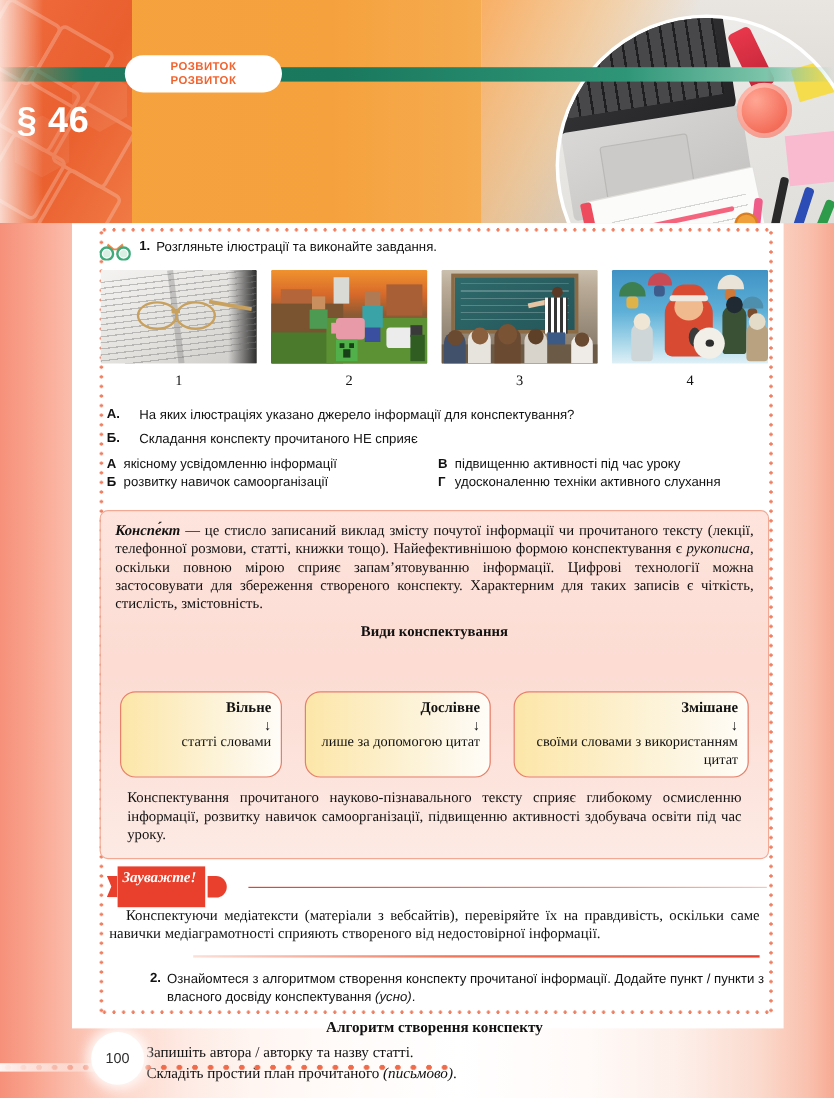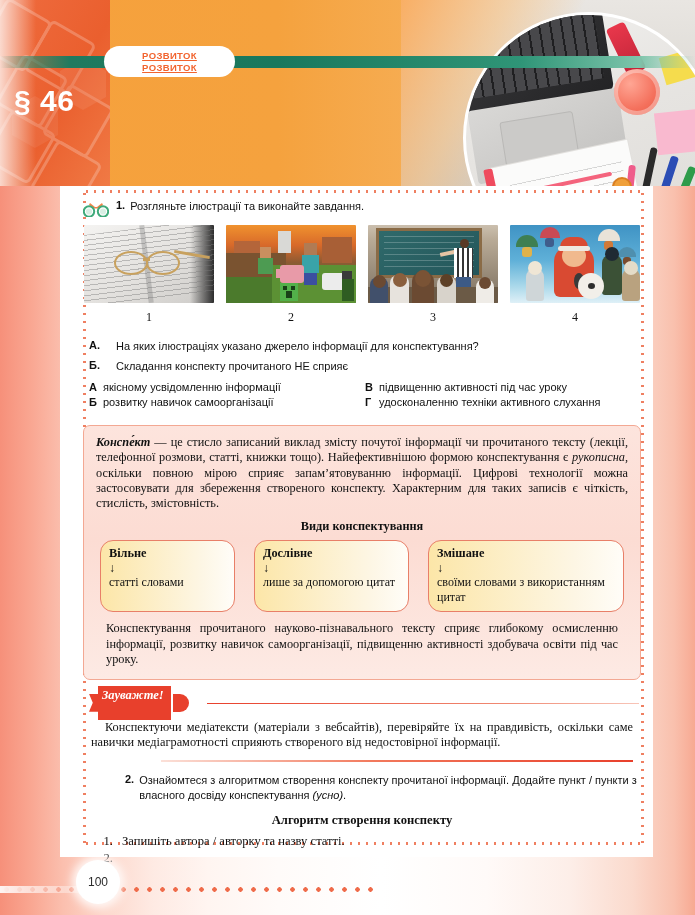--- a/index.html
+++ b/index.html
@@ -171,21 +171,20 @@
     display: flex; flex-direction: column;
     align-items: center; justify-content: center;
     z-index: 3;
   }
   .badge span {
     color: #f2642f;
     font-size: 9.5px;
     font-weight: bold;
     letter-spacing: .35px;
     line-height: 11.5px;
-    text-decoration: underline;
   }
   .section-num {
     position: absolute;
     left: 14px; top: 84px;
     color: #ffffff;
     font-size: 30px;
     font-weight: bold;
     letter-spacing: .5px;
     z-index: 3;
   }
@@ -380,27 +379,28 @@
   }
   .kinds {
     display: flex;
     justify-content: space-between;
     margin: 0 4px;
   }
   .kind {
     background: linear-gradient(to right, #fce6a8, #fdf6e4 75%, #fffdf8);
     border: 1.4px solid #e87f68;
     border-radius: 13px;
-    text-align: left;
+    text-align: right;
     padding: 5px 8px 6px 8px;
     font-family: "Liberation Serif", serif;
     font-size: 12px;
     color: #111;
     line-height: 15px;
     box-sizing: border-box;
+    margin-top: 36px;
   }
   .kind-a { width: 135px; }
   .kind-b { width: 155px; }
   .kind-c { width: 196px; }
   .kind .head { font-weight: bold; font-size: 12.3px; }
   .kind .arrow { font-size: 12px; line-height: 14px; }
 
   .after-kinds {
     font-family: "Liberation Serif", serif;
     font-size: 12.3px;
@@ -764,20 +764,21 @@
     <div class="t2text"><span>Ознайомтеся з алгоритмом створення конспекту прочитаної інформації. Додайте пункт / пункти з власного досвіду конспектування </span><i>(усно)</i><span>.</span></div>
   </div>
 
   <div class="algo-title">Алгоритм створення конспекту</div>
   <div class="algo-item">
     <div class="n">1.</div>
     <div><span>Запишіть автора / авторку та назву статті.</span><i></i><span></span></div>
   </div>
   <div class="algo-item">
     <div class="n">2.</div>
+    <div><span>Складіть простий план прочитаного </span><i>(письмово)</i><span>.</span></div>
   </div>
 
 </div>
 
 <div class="footer-dots"></div>
 <div class="footer-dots-fade"></div>
 <div class="page-num-circle"></div>
 <div class="page-num">100</div>
 
 </body></html>

